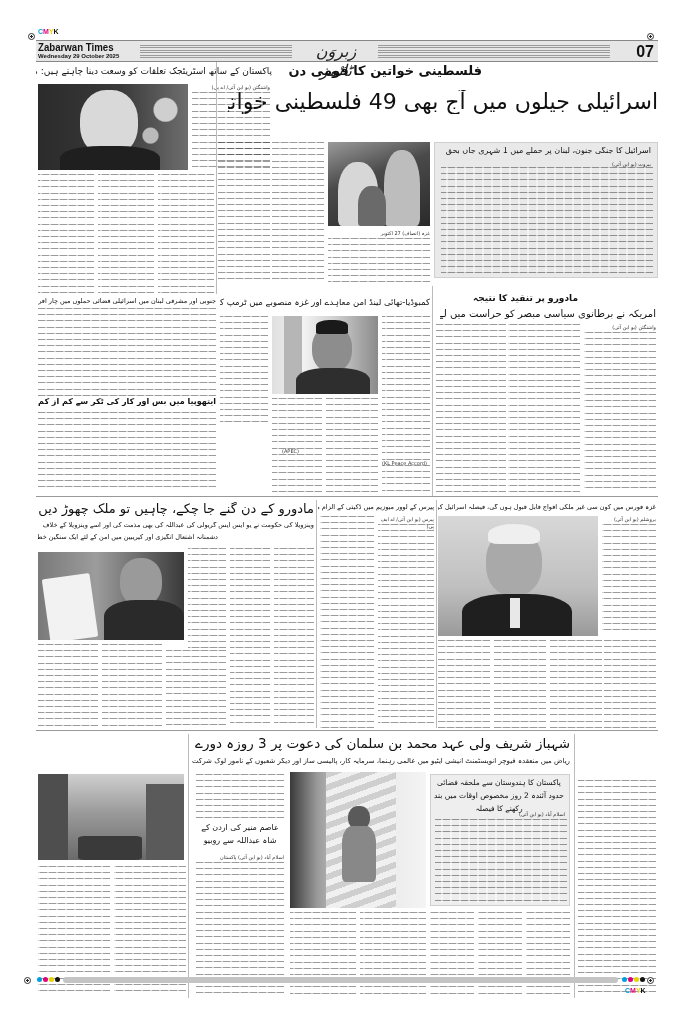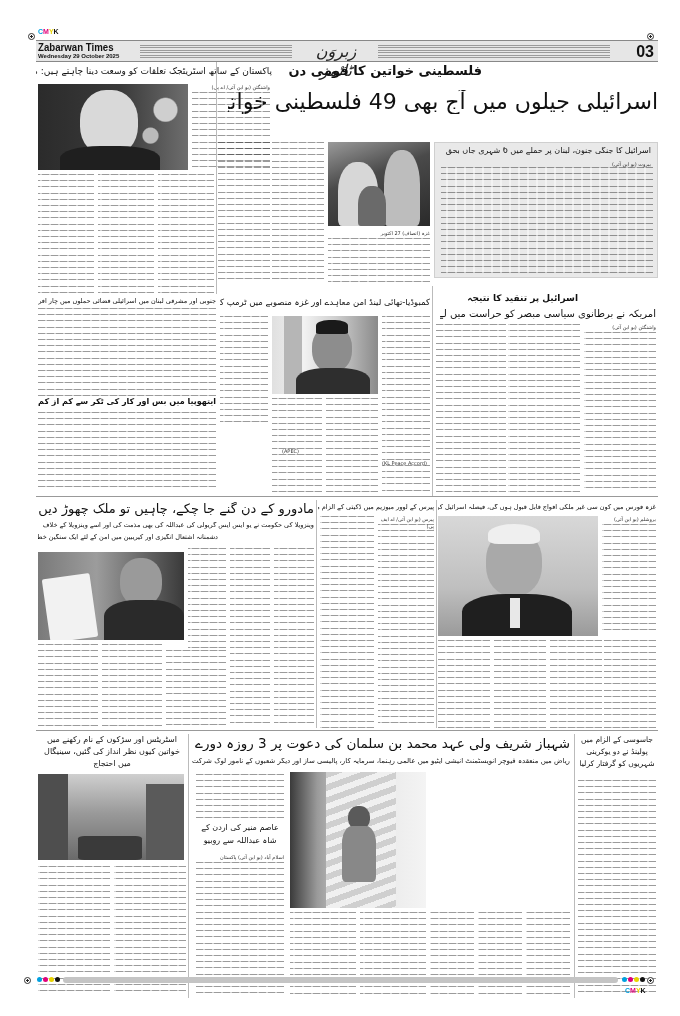--- a/index.html
+++ b/index.html
@@ -57,57 +57,57 @@
 <div class="reg-mark" style="left:647px; top:33px;"></div>
 
 <div class="page">
 
   <div class="masthead">
     <div class="brand">Zabarwan Times</div>
     <div class="date">Wednesday 29 October 2025</div>
     <div class="lines l1"></div>
     <div class="urdu-logo">زبروَن ٹائمز</div>
     <div class="lines l2"></div>
-    <div class="pageno">03</div>
+    <div class="pageno">07</div>
   </div>
 
   <div class="blk rtl hl hl-bold" style="right:176px; top:24px; width:220px; font-size:13px;">فلسطینی خواتین کا قومی دن</div>
   <div class="blk rtl hl hl-bold" style="right:0; top:50px; width:430px; font-size:22px; font-weight:normal; letter-spacing:-0.5px;">اسرائیلی جیلوں میں آج بھی 49 فلسطینی خواتین قید</div>
 
   <div class="photo" style="left:292px; top:102px; width:102px; height:84px;">
     <div class="bg" style="background: linear-gradient(160deg, #9a9a9a 0%, #4a4a4a 40%, #2a2a2a 100%);"></div>
     <div class="fig" style="left:10px; top:20px; width:40px; height:64px; background:#d7d7d7;"></div>
     <div class="fig" style="left:56px; top:8px; width:36px; height:76px; background:#bdbdbd;"></div>
     <div class="fig" style="left:30px; top:44px; width:28px; height:40px; background:#6a6a6a;"></div>
   </div>
   <div class="blk rtl caption" style="left:292px; top:190px; width:102px;">غزہ (انصاف) 27 اکتوبر</div>
   <div class="text-col" style="left:292px; top:198px; width:102px; height:44px;"></div>
   <div class="text-col" style="left:236px; top:102px; width:52px; height:140px;"></div>
   <div class="text-col" style="left:182px; top:102px; width:52px; height:140px;"></div>
 
   <div class="boxed" style="left:398px; top:102px; width:224px; height:136px;">
-    <div class="rtl hl" style="position:absolute; right:6px; top:4px; width:210px; font-size:8px;">اسرائیل کا جنگی جنون، لبنان پر حملے میں 6 شہری جاں بحق</div>
+    <div class="rtl hl" style="position:absolute; right:6px; top:4px; width:210px; font-size:8px;">اسرائیل کا جنگی جنون، لبنان پر حملے میں 1 شہری جاں بحق</div>
     <div class="rtl caption" style="position:absolute; right:6px; top:18px; width:210px;">بیروت (یو این آئی)</div>
     <div class="text-col" style="left:6px; top:24px; width:212px; height:106px;"></div>
   </div>
 
   <div class="blk rtl hl hl-bold" style="left:0; top:27px; width:236px; font-size:9px; font-weight:normal;">پاکستان کے ساتھ اسٹریٹجک تعلقات کو وسعت دینا چاہتے ہیں: مارکو روبیو</div>
   <div class="photo" style="left:2px; top:44px; width:150px; height:86px;">
     <div class="bg" style="background: radial-gradient(circle at 85% 30%, #cfcfcf 0 8%, transparent 9%), radial-gradient(circle at 75% 60%, #bbb 0 6%, transparent 7%), linear-gradient(90deg, #2b2b2b 0%, #3a3a3a 55%, #6e6e6e 100%);"></div>
     <div class="fig" style="left:42px; top:6px; width:58px; height:66px; background:#d9d9d9; border-radius:45%;"></div>
     <div class="fig" style="left:22px; top:62px; width:100px; height:30px; background:#1f1f1f; border-radius:40% 40% 0 0;"></div>
   </div>
   <div class="rtl caption" style="position:absolute; left:156px; top:44px; width:78px;">واشنگٹن (یو این آئی/ اے پی)</div>
   <div class="text-col" style="left:156px; top:52px; width:78px; height:80px;"></div>
   <div class="text-col" style="left:2px; top:134px; width:56px; height:120px;"></div>
   <div class="text-col" style="left:62px; top:134px; width:56px; height:120px;"></div>
   <div class="text-col" style="left:122px; top:134px; width:56px; height:120px;"></div>
   <div class="rule-v" style="left:180px; top:22px; height:232px;"></div>
 
-  <div class="blk rtl hl hl-bold" style="right:80px; top:254px; width:140px; font-size:9px;">اسرائیل پر تنقید کا نتیجہ</div>
+  <div class="blk rtl hl hl-bold" style="right:80px; top:254px; width:140px; font-size:9px;">مادورو پر تنقید کا نتیجہ</div>
   <div class="blk rtl hl" style="right:2px; top:268px; width:216px; font-size:10px;">امریکہ نے برطانوی سیاسی مبصر کو حراست میں لے لیا</div>
   <div class="rtl caption" style="position:absolute; right:2px; top:284px; width:70px;">واشنگٹن (یو این آئی)</div>
   <div class="text-col" style="left:548px; top:292px; width:72px; height:160px;"></div>
   <div class="text-col" style="left:472px; top:284px; width:72px; height:168px;"></div>
   <div class="text-col" style="left:400px; top:284px; width:70px; height:168px;"></div>
   <div class="rule-v" style="left:396px; top:246px; height:210px;"></div>
 
   <div class="blk rtl hl" style="left:184px; top:258px; width:210px; font-size:8.5px;">کمبوڈیا-تھائی لینڈ امن معاہدے اور غزہ منصوبے میں ٹرمپ کردار کو سراہتا ہے: ملائیشیا</div>
   <div class="photo" style="left:236px; top:276px; width:106px; height:78px;">
     <div class="bg" style="background: linear-gradient(90deg, #e0e0e0 0%, #f2f2f2 30%, #cfcfcf 60%, #8a8a8a 100%);"></div>
@@ -164,21 +164,20 @@
   </div>
   <div class="text-col" style="left:566px; top:484px; width:54px; height:112px;"></div>
   <div class="text-col" style="left:402px; top:600px; width:52px; height:88px;"></div>
   <div class="text-col" style="left:458px; top:600px; width:52px; height:88px;"></div>
   <div class="text-col" style="left:514px; top:600px; width:52px; height:88px;"></div>
   <div class="text-col" style="left:568px; top:600px; width:52px; height:88px;"></div>
   <div class="rule-v" style="left:400px; top:460px; height:228px;"></div>
 
   <div class="rule-h" style="left:0; top:690px; width:622px;"></div>
 
-  <div class="blk rtl" style="left:2px; top:694px; width:148px; font-size:8px; line-height:1.5; white-space:normal; text-align:center;">اسٹریٹس اور سڑکوں کے نام رکھنے میں خواتین کیوں نظر انداز کی گئیں، سینیگال میں احتجاج</div>
   <div class="photo" style="left:2px; top:734px; width:146px; height:86px;">
     <div class="bg" style="background: linear-gradient(180deg, #cfcfcf 0%, #9a9a9a 45%, #6a6a6a 100%);"></div>
     <div class="fig" style="left:0; top:0; width:30px; height:86px; background:#4e4e4e; border-radius:0;"></div>
     <div class="fig" style="left:108px; top:10px; width:38px; height:76px; background:#5a5a5a; border-radius:0;"></div>
     <div class="fig" style="left:40px; top:62px; width:64px; height:24px; background:#3a3a3a; border-radius:10%;"></div>
   </div>
   <div class="text-col" style="left:2px; top:826px; width:72px; height:130px;"></div>
   <div class="text-col" style="left:78px; top:826px; width:72px; height:130px;"></div>
   <div class="rule-v" style="left:152px; top:694px; height:264px;"></div>
 
@@ -191,26 +190,30 @@
 
   <div class="photo" style="left:254px; top:732px; width:136px; height:136px;">
     <div class="bg" style="background: linear-gradient(90deg, #3a3a3a 0%, #9a9a9a 20%, #e4e4e4 50%, #f4f4f4 100%);"></div>
     <div class="fig" style="left:36px; top:0; width:70px; height:136px; border-radius:0; background: repeating-linear-gradient(160deg, #cfcfcf 0 6px, #f0f0f0 6px 12px);"></div>
     <div class="fig" style="left:58px; top:34px; width:22px; height:24px; background:#5a5a5a; border-radius:45%;"></div>
     <div class="fig" style="left:52px; top:54px; width:34px; height:56px; background:#888; border-radius:30% 30% 10% 10%;"></div>
   </div>
   <div class="text-col" style="left:254px; top:872px; width:66px; height:84px;"></div>
   <div class="text-col" style="left:324px; top:872px; width:66px; height:84px;"></div>
 
+  <div class="boxed" style="left:394px; top:734px; width:140px; height:132px; background:#eeeeee;">
+    <div class="rtl" style="position:absolute; right:4px; top:2px; width:132px; font-size:7.5px; line-height:1.7; text-align:center;">پاکستان کا ہندوستان سے ملحقہ فضائی حدود آئندہ 2 روز مخصوص اوقات میں بند رکھنے کا فیصلہ</div>
+    <div class="rtl caption" style="position:absolute; right:4px; top:36px; width:60px;">اسلام آباد (یو این آئی)</div>
+    <div class="text-col" style="left:4px; top:44px; width:132px; height:84px;"></div>
+  </div>
   <div class="text-col" style="left:394px; top:872px; width:44px; height:84px;"></div>
   <div class="text-col" style="left:442px; top:872px; width:44px; height:84px;"></div>
   <div class="text-col" style="left:490px; top:872px; width:44px; height:84px;"></div>
 
   <div class="rule-v" style="left:538px; top:694px; height:264px;"></div>
-  <div class="blk rtl" style="left:542px; top:694px; width:78px; font-size:7.5px; line-height:1.6; text-align:center;">جاسوسی کے الزام میں پولینڈ نے دو یوکرینی شہریوں کو گرفتار کرلیا</div>
   <div class="text-col" style="left:542px; top:740px; width:78px; height:216px;"></div>
 </div>
 
 <div class="reg-mark" style="left:24px; top:977px;"></div>
 <div class="dots" style="left:37px; top:977px;">
   <div class="dot" style="background:#00a0e0;"></div>
     <div class="dot" style="background:#e0007a;"></div>
   <div class="dot" style="background:#e8d200;"></div>
     <div class="dot" style="background:#111;"></div>
 </div>

